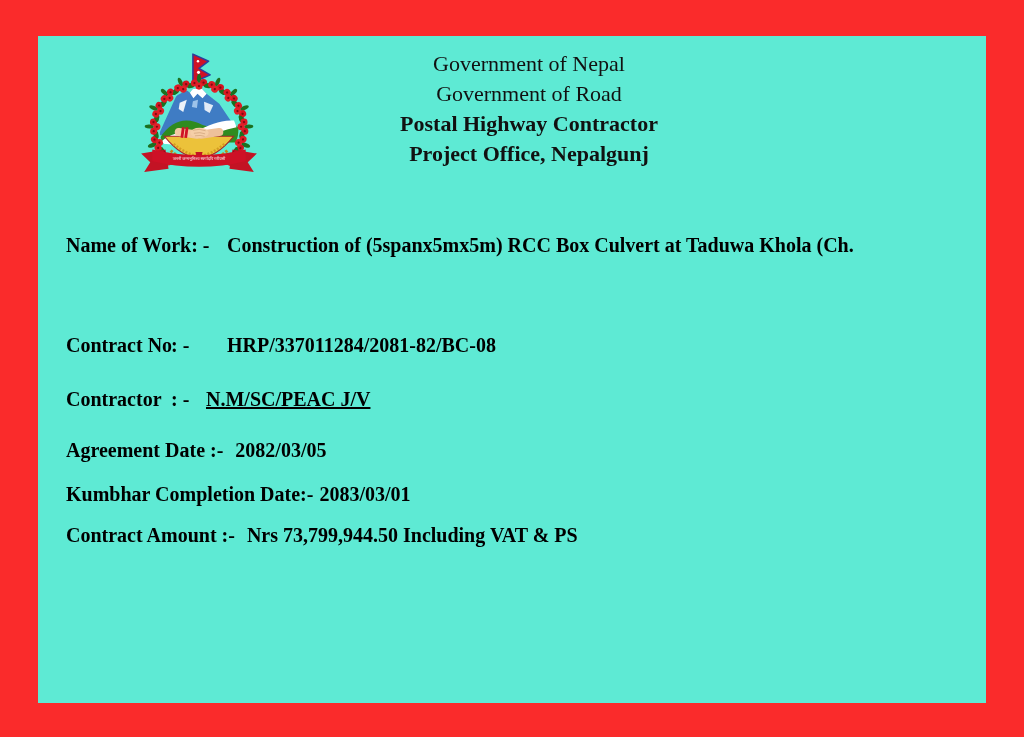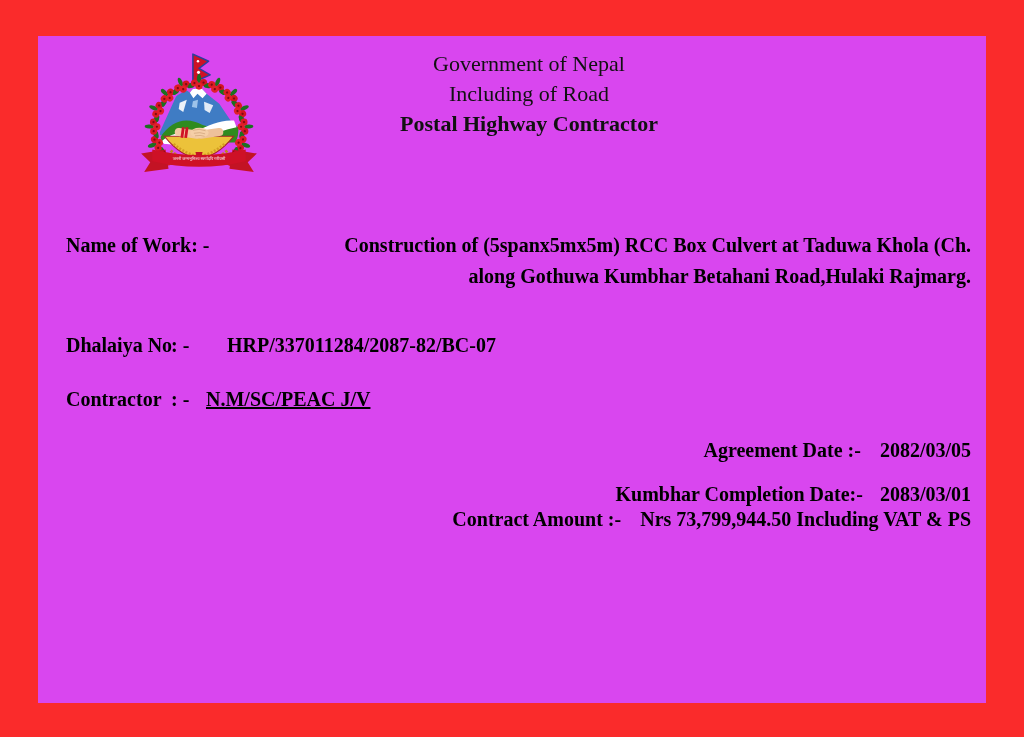--- a/index.html
+++ b/index.html
@@ -10,21 +10,21 @@
   }
   .board {
     position:relative;
     width:1024px; height:737px;
     background:#FA2B2B;
   }
   .panel {
     position:absolute;
     left:38px; top:36px;
     width:948px; height:667px;
-    background:#d946ef;
+    background:#5eead4;
   }
   
   .letterhead {
     position:absolute;
     left:0; right:0; top:13px;
     padding-left:34px;
     text-align:center;
     font-size:22px;
     line-height:30.1px;
     color:#111111;
@@ -38,40 +38,39 @@
   }
   
   .field {
     position:absolute;
     left:28px; width:905px;
     font-weight:bold;
     font-size:20px;
     line-height:31.3px;
     color:#000000;
     white-space:nowrap;
-    text-align:right;
   }
   .f-work        { top:194px; }
   .f-contract-no { top:294px; }
   .f-contractor  { top:348px; }
   .f-agreement   { top:399px; }
   .f-completion  { top:443px; }
-  .f-amount      { top:468px; }
+  .f-amount      { top:484px; }
 
   .f-work .label { position:absolute; left:0; top:0; }
   .f-work .lines { margin-left:161px; }
   .f-work .lines .cont { padding-left:20px; }
 
   .abs-label { position:absolute; left:0; }
   .abs-sep   { position:absolute; left:105px; }
   .f-contract-no .abs-val { position:absolute; left:161px; }
   .f-contractor  .abs-val { position:absolute; left:140px;text-decoration:underline; }
 
-  .gap-sm { margin-left:14px; }
-  .gap-md { margin-left:12px; }
+  .gap-sm { margin-left:7px; }
+  .gap-md { margin-left:1px; }
 </style>
 </head>
 <body>
 
 <div class="board">
   <div class="panel">
 
     <svg class="emblem" viewBox="0 0 260 240" aria-hidden="true">
       <defs>
         <clipPath id="sceneClip">
@@ -141,36 +140,36 @@
         <polygon points="244,198 196,190 190,228 238,234 226,215" fill="#C31324"></polygon>
         <polygon points="60,191 70,201 64,208" fill="#8F0D1A"></polygon>
         <polygon points="200,191 190,201 196,208" fill="#8F0D1A"></polygon>
         <path d="M38,190 Q130,212 222,190 L222,213 Q130,235 38,213 Z" fill="#CE1126"></path>
         <text x="130" y="210" text-anchor="middle" font-size="8" fill="#ffffff">जननी जन्मभूमिश्च स्वर्गादपि गरीयसी</text>
       </g>
     </svg>
 
     <div class="letterhead">
       <div>Government of Nepal</div>
-      <div>Including of Road</div>
+      <div>Government of Road</div>
       <div class="bold">Postal Highway Contractor</div>
+      <div class="bold">Project Office, Nepalgunj</div>
     </div>
 
     <div class="field f-work">
       <span class="label">Name of Work: -</span>
       <div class="lines">
         <div>Construction of (5spanx5mx5m) RCC Box Culvert at Taduwa Khola (Ch.</div>
-        <div class="cont">along Gothuwa Kumbhar Betahani Road,Hulaki Rajmarg.</div>
       </div>
     </div>
 
     <div class="field f-contract-no">
-      <span class="abs-label">Dhalaiya No</span>
+      <span class="abs-label">Contract No</span>
       <span class="abs-sep">: -</span>
-      <span class="abs-val">HRP/337011284/2087-82/BC-07</span>
+      <span class="abs-val">HRP/337011284/2081-82/BC-08</span>
     </div>
 
     <div class="field f-contractor">
       <span class="abs-label">Contractor</span>
       <span class="abs-sep">: -</span>
       <span class="abs-val">N.M/SC/PEAC J/V</span>
     </div>
 
     <div class="field f-agreement">
       <span>Agreement Date :-</span>

